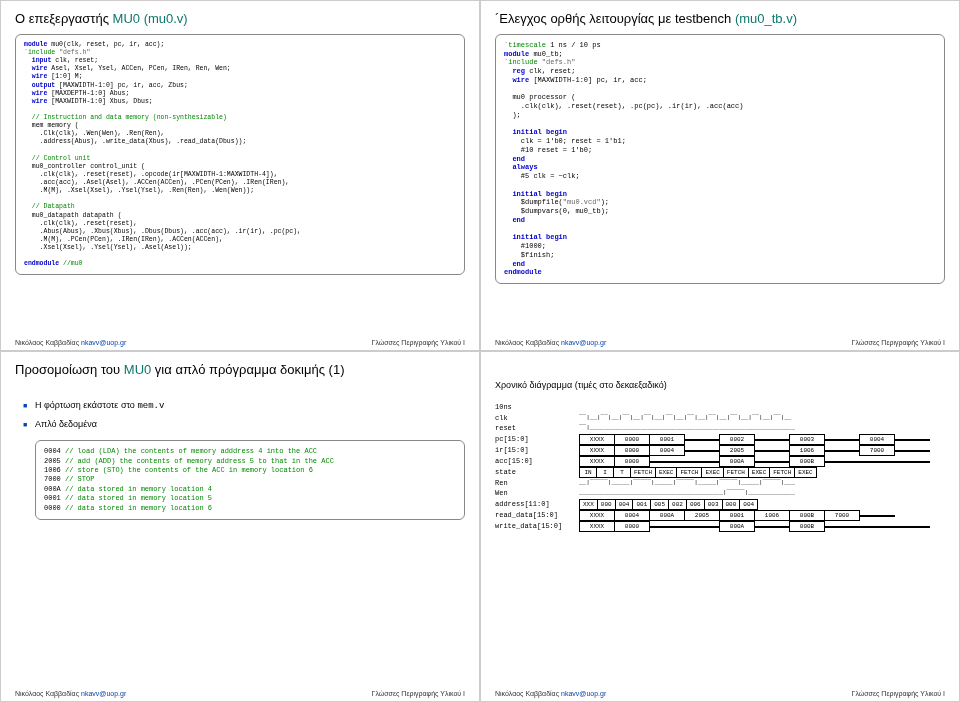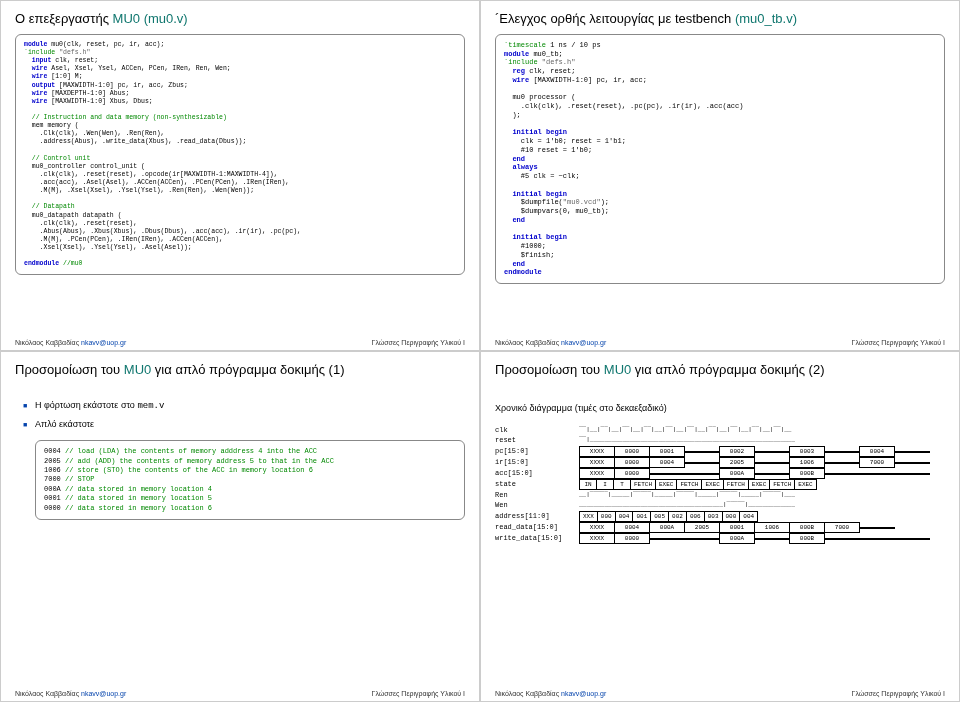--- a/index.html
+++ b/index.html
@@ -163,44 +163,45 @@
 </div>
 
 <div class="slide">
   <div class="slide-title">
     <span>Προσομοίωση του </span><span class="mono">MU0</span><span> για απλό πρόγραμμα δοκιμής (1)</span>
   </div>
   <ul class="bullets">
     <li>
       <span>Η φόρτωση εκάστοτε στο </span><span class="mono-inline">mem.v</span>
     </li>
-    <li><span>Απλό εκάστοτε</span></li>
+    <li><span>Απλό δεδομένα</span></li>
   </ul>
   <div class="prog-box">0004 <span class="kw-green">// load (LDA) the contents of memory adddress 4 into the ACC</span>
 2005 <span class="kw-green">// add (ADD) the contents of memory address 5 to that in the ACC</span>
 1006 <span class="kw-green">// store (STO) the contents of the ACC in memory location 6</span>
 7000 <span class="kw-green">// STOP</span>
 000A <span class="kw-green">// data stored in memory location 4</span>
 0001 <span class="kw-green">// data stored in memory location 5</span>
 0000 <span class="kw-green">// data stored in memory location 6</span></div>
   <div class="footer">
     <span><span>Νικόλαος Καββαδίας </span><span class="email">nkavv@uop.gr</span></span>
     <span>Γλώσσες Περιγραφής Υλικού Ι</span>
   </div>
 </div>
 
 <div class="slide">
-  <div class="slide-title">
-    <span>Προσομοίωση του </span><span class="mono">MU0</span><span> για απλό πρόγραμμα δοκιμής (2)</span>
-  </div>
   <div style="margin-top:18px;">
     <div class="timing-header">Χρονικό διάγραμμα (τιμές στο δεκαεξαδικό)</div>
     <div class="timing">
       <div class="timing-table">
         <div class="timing-row">
+            <div class="timing-label">10ns</div>
+            <div class="timing-cells"></div>
+          </div>
+        <div class="timing-row">
             <div class="timing-label">clk</div>
             <div class="timing-cells sig-binary">‾‾|__|‾‾|__|‾‾|__|‾‾|__|‾‾|__|‾‾|__|‾‾|__|‾‾|__|‾‾|__|‾‾|__</div>
           </div>
         <div class="timing-row">
             <div class="timing-label">reset</div>
             <div class="timing-cells sig-binary">‾‾|_________________________________________________________</div>
           </div>
         <div class="timing-row">
             <div class="timing-label">pc[15:0]</div>
             <div class="timing-cells"><span class="wave-box">XXXX</span><span class="wave-box">0000</span><span class="wave-box">0001</span><span class="wave-box"></span><span class="wave-box">0002</span><span class="wave-box"></span><span class="wave-box">0003</span><span class="wave-box"></span><span class="wave-box">0004</span><span class="wave-box"></span></div>

